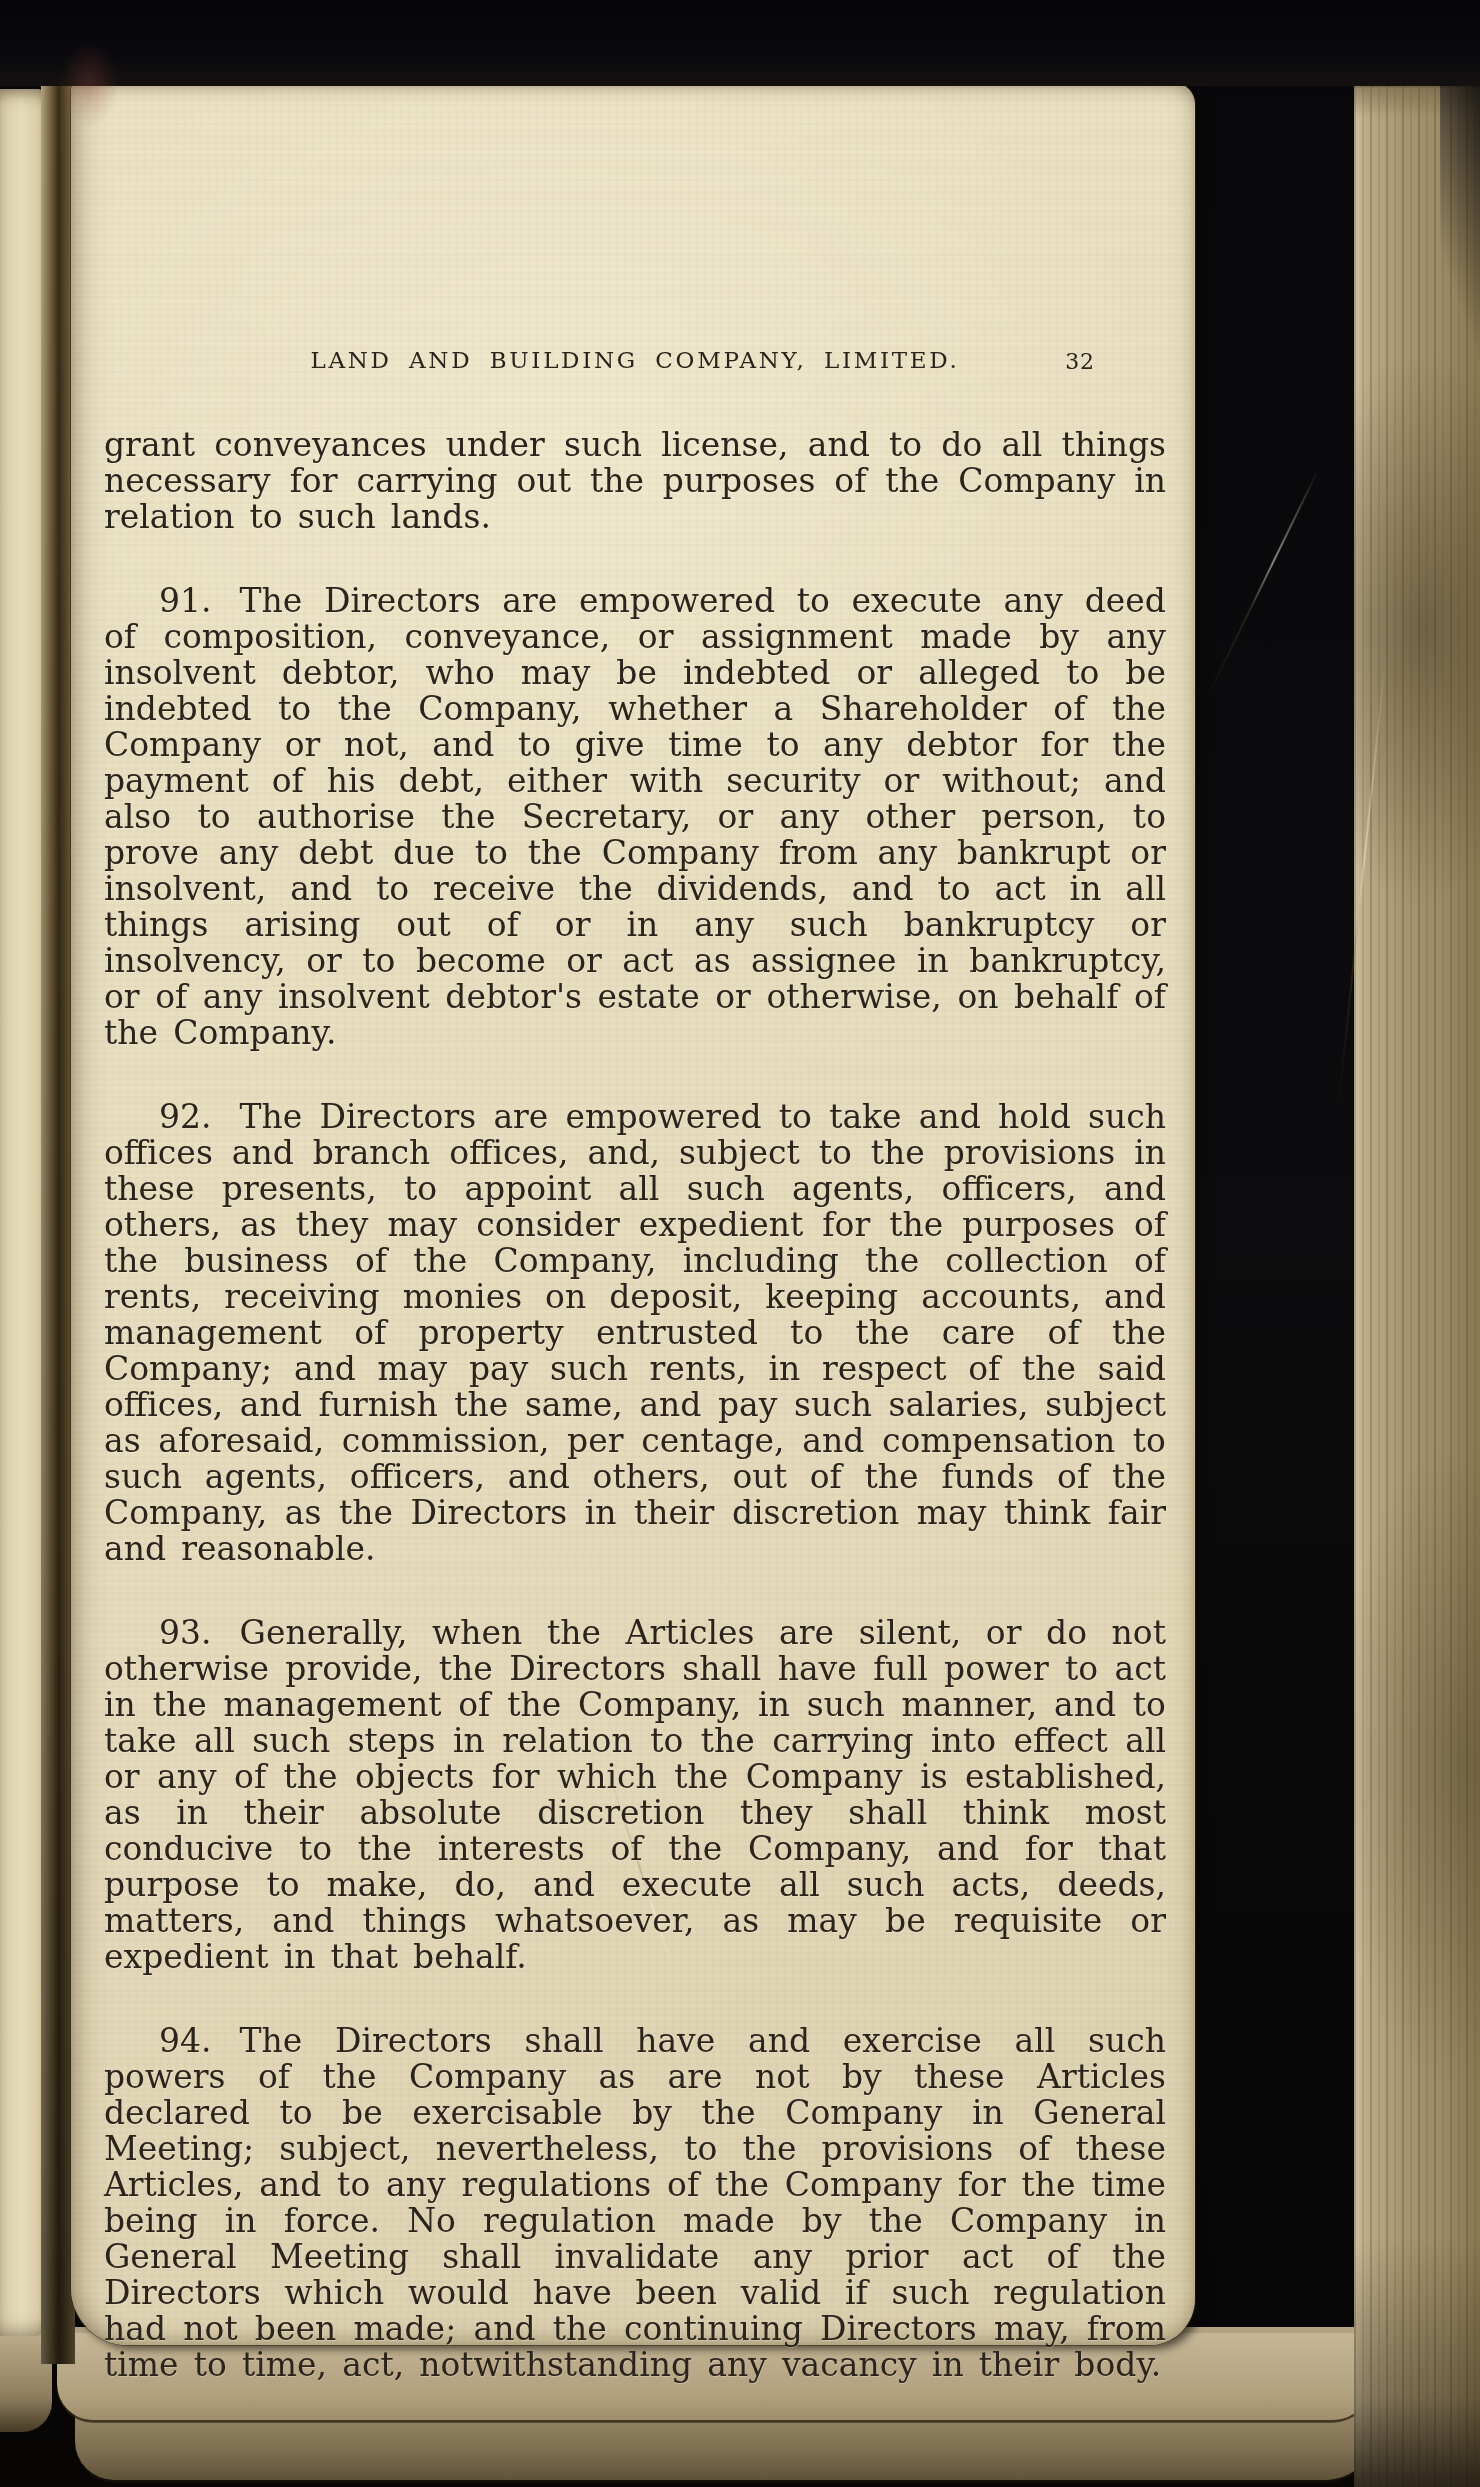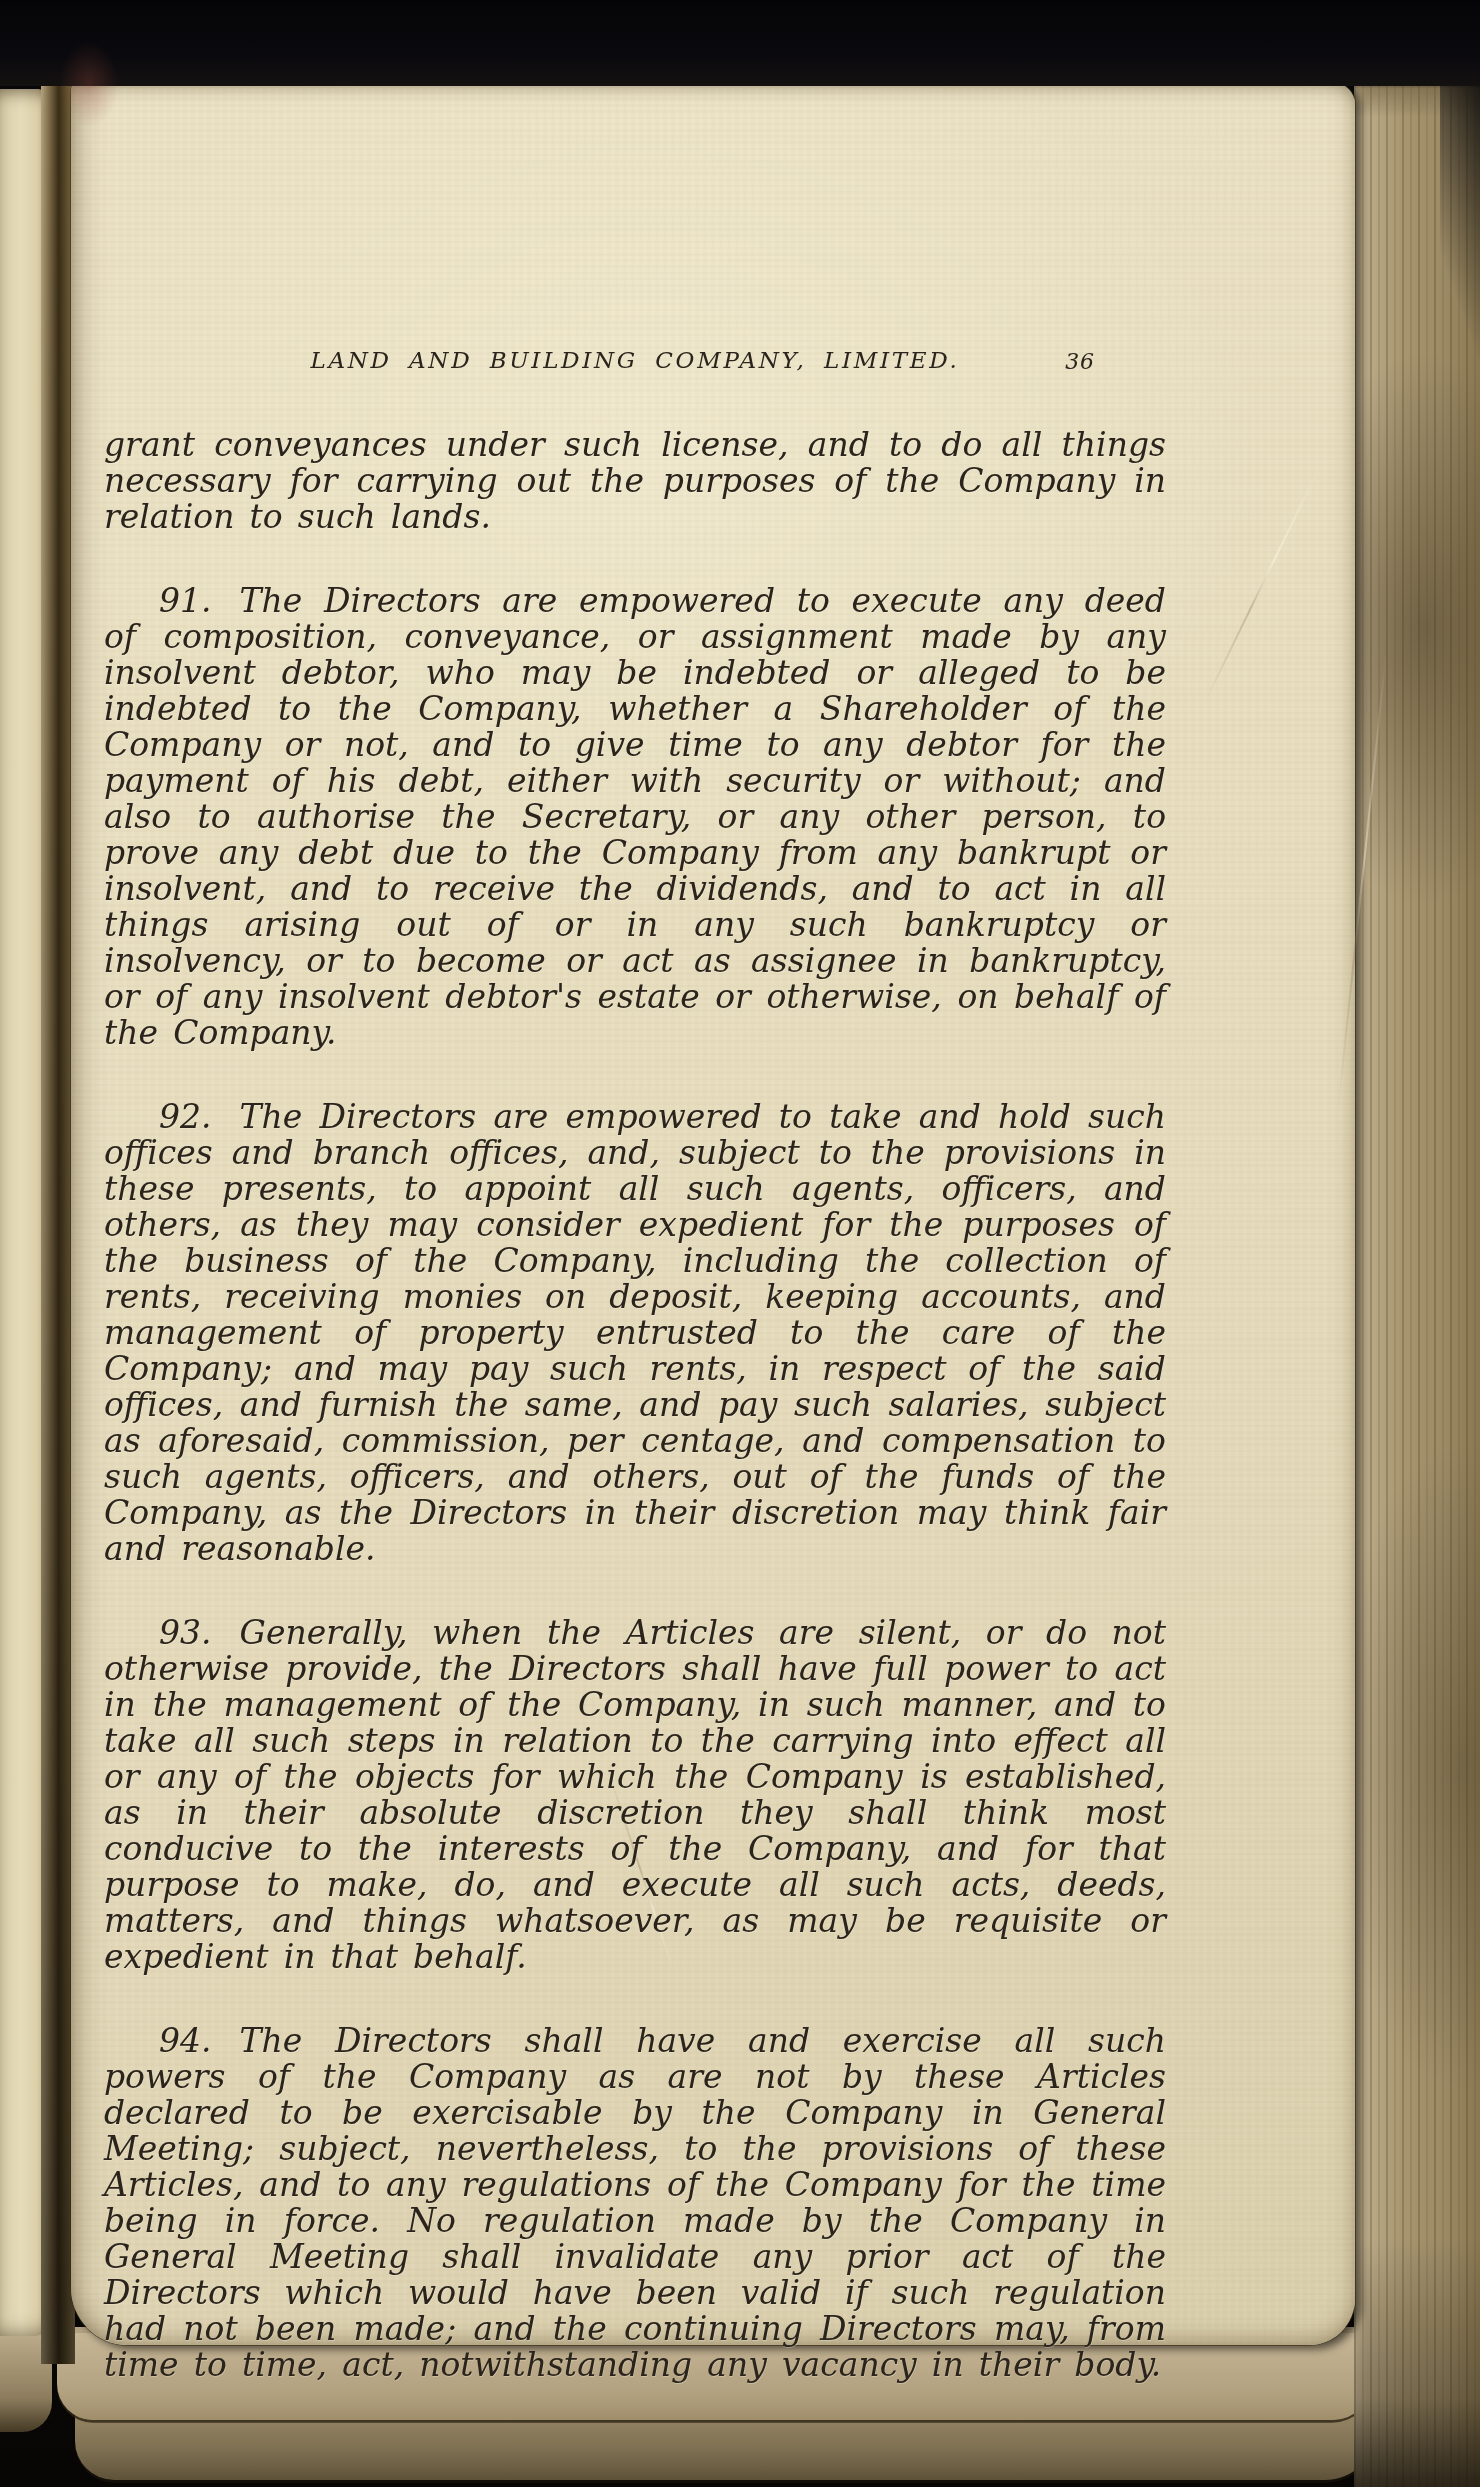--- a/index.html
+++ b/index.html
@@ -73,33 +73,32 @@
   }
   .under-page-1 {
     position: absolute; left: 57px; top: 2333px; width: 1316px; height: 87px; z-index: 2;
     background: linear-gradient(180deg, #c6b696 0%, #b2a17f 70%, #a08e6b 100%);
     border-radius: 0 0 41px 36px;
     box-shadow: 0 2.7px 0 rgba(44,35,18,0.8);
   }
 
   
   .book-page {
-    position: absolute; left: 71px; top: 83px; width: 1284px; height: 2262px; z-index: 4;
+    position: absolute; left: 71px; top: 83px; width: 1124px; height: 2262px; z-index: 4;
     background:
       radial-gradient(844px 657px at 45% 16%, rgba(255,250,228,0.32), rgba(0,0,0,0) 72%),
       linear-gradient(158deg, #ece3c6 0%, #e9e0c2 35%, #e5dbbc 65%, #dbd0ae 100%);
     border-radius: 7px 21px 46px 57px;
     box-shadow:
       inset 0 12.4px 19.5px -12.4px rgba(70,55,30,0.55),
       inset 23px 0 30px -19.5px rgba(90,70,40,0.5),
       inset -16px 0 27px -18px rgba(120,100,60,0.42),
       inset 0 -19.5px 28px -18px rgba(110,90,55,0.5),
       0 0 0 0.9px rgba(52,42,24,0.55),
       5.3px 3.6px 9px rgba(10,8,5,0.6);
-    font-style: italic;
   }
   .book-page::after { 
     content: ""; position: absolute; inset: 0; border-radius: inherit; pointer-events: none;
     background:
       repeating-linear-gradient(0deg, rgba(120,100,60,0.028) 0 2.7px, rgba(0,0,0,0) 2.7px 6.2px),
       repeating-linear-gradient(90deg, rgba(120,100,60,0.02) 0 3.6px, rgba(0,0,0,0) 3.6px 8px);
   }
 
   
   .crease { position: absolute; pointer-events: none; z-index: 5; }
@@ -154,21 +153,21 @@
 
   <div class="book-page">
     <div class="crease crease-1"></div>
     <div class="crease crease-2"></div>
     <div class="crease crease-3"></div>
 
     <div class="page-content">
 
       <div class="running-header">
         <span class="header-title">LAND AND BUILDING COMPANY, LIMITED.</span>
-        <span class="page-number">36</span>
+        <span class="page-number">32</span>
       </div>
 
       <div class="body-text">
 
         <p class="para"><span class="pnum"></span><span>grant conveyances under such license, and to do all things necessary for carrying out the purposes of the Company in relation to such lands.</span></p>
 
         <p class="para indented"><span class="pnum">91.</span><span>The Directors are empowered to execute any deed of composition, conveyance, or assignment made by any insolvent debtor, who may be indebted or alleged to be indebted to the Company, whether a Shareholder of the Company or not, and to give time to any debtor for the payment of his debt, either with security or without; and also to authorise the Secretary, or any other person, to prove any debt due to the Company from any bankrupt or insolvent, and to receive the dividends, and to act in all things arising out of or in any such bankruptcy or insolvency, or to become or act as assignee in bankruptcy, or of any insolvent debtor's estate or otherwise, on behalf of the Company.</span></p>
 
         <p class="para indented"><span class="pnum">92.</span><span>The Directors are empowered to take and hold such offices and branch offices, and, subject to the provisions in these presents, to appoint all such agents, officers, and others, as they may consider expedient for the purposes of the business of the Company, including the collection of rents, receiving monies on deposit, keeping accounts, and management of property entrusted to the care of the Company; and may pay such rents, in respect of the said offices, and furnish the same, and pay such salaries, subject as aforesaid, commission, per centage, and compensation to such agents, officers, and others, out of the funds of the Company, as the Directors in their discretion may think fair and reasonable.</span></p>
 

